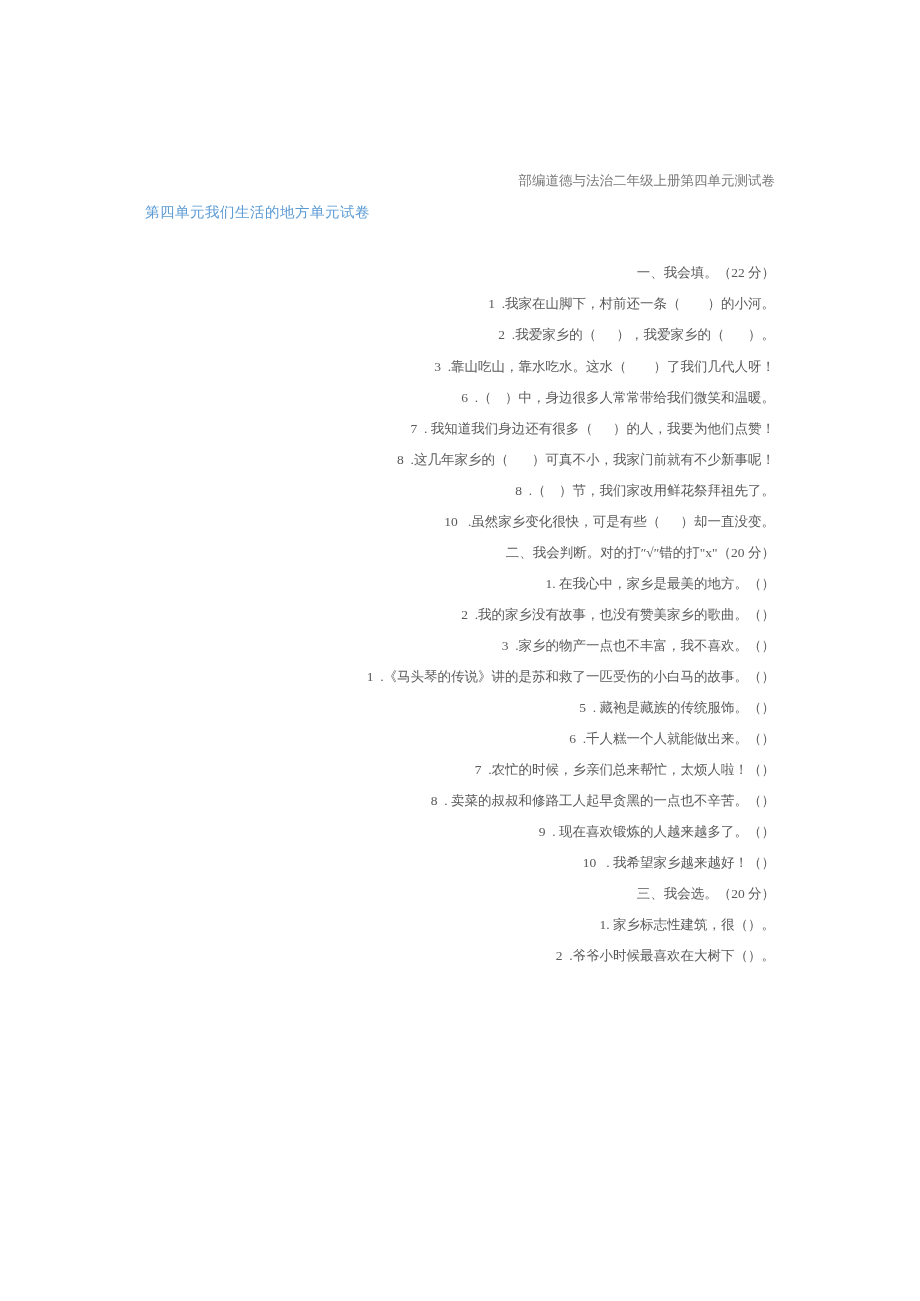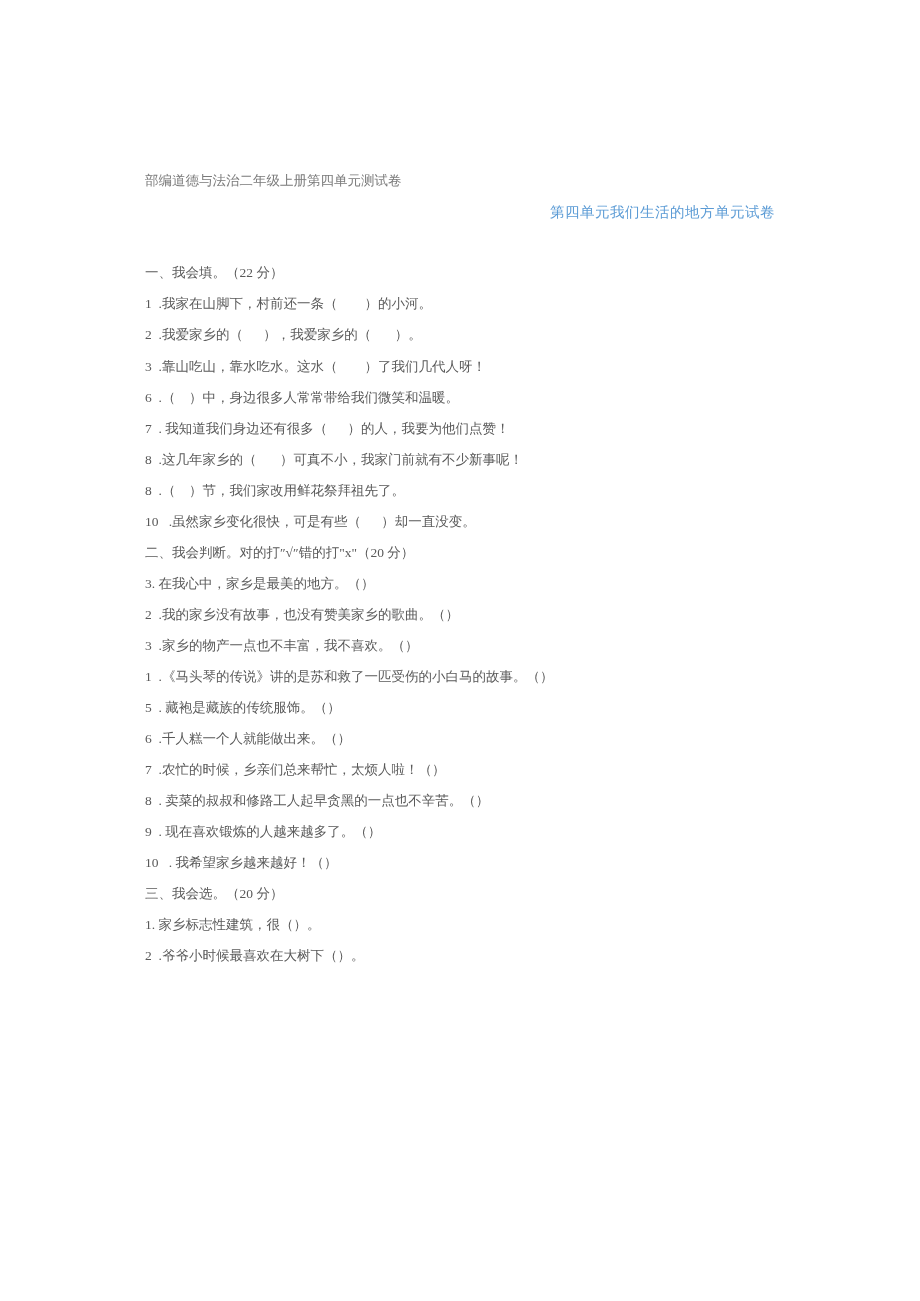--- a/index.html
+++ b/index.html
@@ -15,29 +15,30 @@
     color: #595959;
     font-size: 13.5px;
     line-height: 2.3;
   }
   .source {
     color: #7a7a7a;
     margin-bottom: 28px;
   }
   .title {
     color: #5b9bd5;
-    text-align: right;
+    text-align: left;
     font-size: 14.5px;
     margin-bottom: 28px;
     letter-spacing: 0.5px;
   }
   .line {
     margin: 0;
     padding: 0;
     white-space: pre;
+    text-align: right;
   }
   .indent {
     padding-left: 45px;
   }
 </style>
 </head>
 <body>
 
 <div class="page">
 
@@ -49,21 +50,21 @@
   <div class="line">1  .我家在山脚下，村前还一条（        ）的小河。</div>
   <div class="line">2  .我爱家乡的（      ），我爱家乡的（       ）。</div>
   <div class="line">3  .靠山吃山，靠水吃水。这水（        ）了我们几代人呀！</div>
   <div class="line">6  .（    ）中，身边很多人常常带给我们微笑和温暖。</div>
   <div class="line">7  . 我知道我们身边还有很多（      ）的人，我要为他们点赞！</div>
   <div class="line">8  .这几年家乡的（       ）可真不小，我家门前就有不少新事呢！</div>
   <div class="line">8  .（    ）节，我们家改用鲜花祭拜祖先了。</div>
   <div class="line">10   .虽然家乡变化很快，可是有些（      ）却一直没变。</div>
 
   <div class="line">二、我会判断。对的打″√″错的打"x"（20 分）</div>
-  <div class="line">3. 在我心中，家乡是最美的地方。（）</div>
+  <div class="line">1. 在我心中，家乡是最美的地方。（）</div>
   <div class="line">2  .我的家乡没有故事，也没有赞美家乡的歌曲。（）</div>
   <div class="line">3  .家乡的物产一点也不丰富，我不喜欢。（）</div>
   <div class="line">1  .《马头琴的传说》讲的是苏和救了一匹受伤的小白马的故事。（）</div>
   <div class="line">5  . 藏袍是藏族的传统服饰。（）</div>
   <div class="line">6  .千人糕一个人就能做出来。（）</div>
   <div class="line">7  .农忙的时候，乡亲们总来帮忙，太烦人啦！（）</div>
   <div class="line">8  . 卖菜的叔叔和修路工人起早贪黑的一点也不辛苦。（）</div>
   <div class="line">9  . 现在喜欢锻炼的人越来越多了。（）</div>
   <div class="line">10   . 我希望家乡越来越好！（）</div>
 

